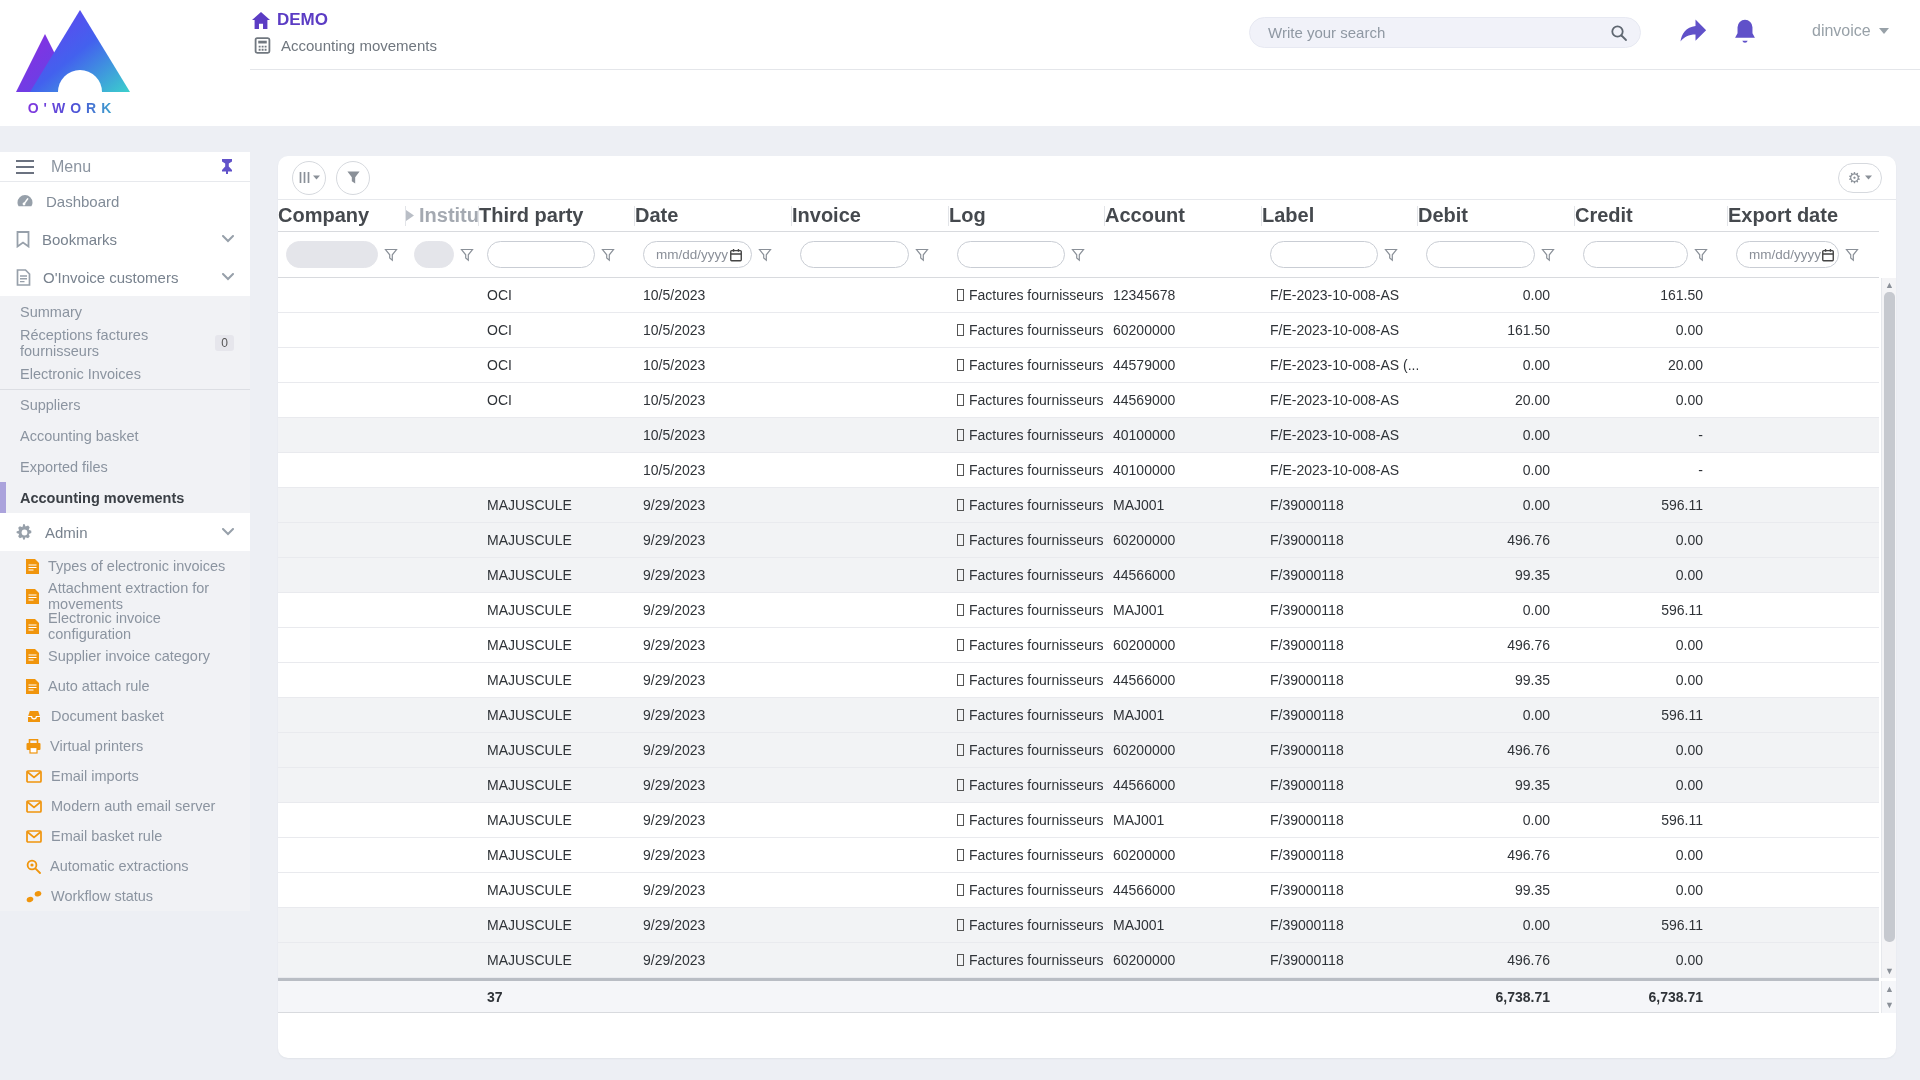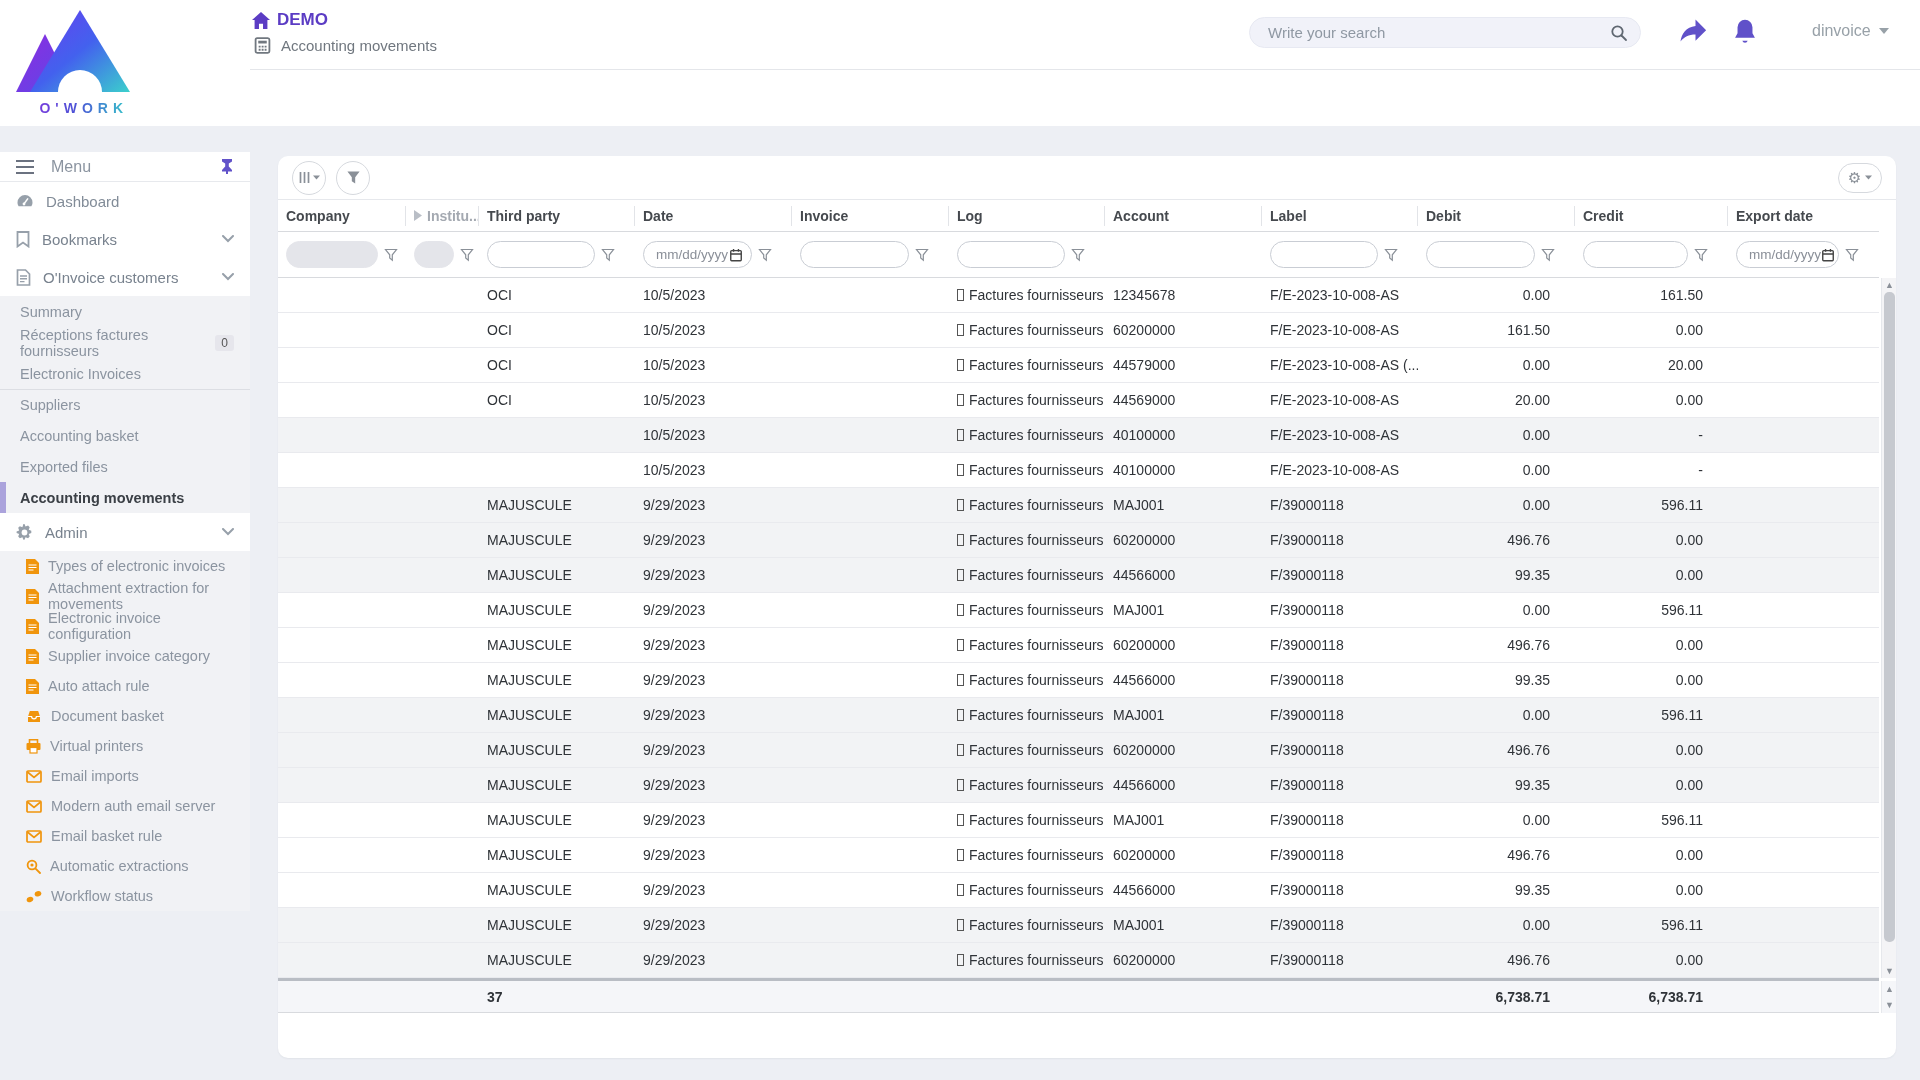--- a/index.html
+++ b/index.html
@@ -20,21 +20,21 @@
   .search-pill input::placeholder { color:#8f98a3; }
   .search-pill .icn { margin-right:12px; color:#5f6771; }
 
   .top-action { position:absolute; top:18px; color:#6051c9; cursor:pointer; }
   .share-btn { left:1678px; }
   .bell-btn { left:1732px; }
   .user-menu { position:absolute; top:22px; left:1812px; display:flex; align-items:center; gap:8px; color:#98a1a8; font-size:16px; cursor:pointer; }
 
   
   .logo { position:absolute; top:8px; left:12px; width:120px; height:112px; }
-  .logo-word { position:absolute; left:4px; top:92px; width:112px; text-align:right; font-size:14px; font-weight:bold; letter-spacing:5px; background:linear-gradient(90deg,#8d2de0,#4b55d6 55%,#35c4c9); -webkit-background-clip:text; background-clip:text; color:transparent; }
+  .logo-word { position:absolute; left:4px; top:92px; width:112px; text-align:center; font-size:14px; font-weight:bold; letter-spacing:5px; background:linear-gradient(90deg,#8d2de0,#4b55d6 55%,#35c4c9); -webkit-background-clip:text; background-clip:text; color:transparent; }
 
   
   .sidebar { position:absolute; top:152px; left:0; width:250px; background:#fff; z-index:3; }
   .sb-head { height:30px; display:flex; align-items:center; padding:0 16px; color:#8b94a0; font-size:16px; gap:17px; border-bottom:1px solid #e7e9ed; }
   .sb-head .pin { margin-left:auto; color:#6152c9; }
   .sb-item { display:flex; align-items:center; cursor:pointer; }
   .sb-top { height:38px; padding:0 16px; gap:12px; color:#828c98; font-size:15px; background:#fff; }
   .sb-top .icn { color:#97a0aa; }
   .sb-top.bold .lbl { font-weight:normal; color:#78828e; }
   .sb-chev { margin-left:auto; color:#9aa2ac; }
@@ -50,21 +50,21 @@
 
   
   .card { position:absolute; top:156px; left:278px; width:1618px; height:902px; background:#fff; border-radius:10px; box-shadow:0 1px 2px rgba(40,50,70,.06); }
   .toolbar { height:44px; display:flex; align-items:center; padding:0 14px; border-bottom:1px solid #e6e8ec; }
   .tool-circle { width:34px; height:34px; border:1px solid #d6d9de; border-radius:50%; background:#fff; display:flex; align-items:center; justify-content:center; color:#8a9098; margin-right:10px; cursor:pointer; gap:2px; }
   .gear-pill { margin-left:auto; width:44px; height:30px; border:1px solid #d6d9de; border-radius:16px; background:#fff; display:flex; align-items:center; justify-content:center; gap:4px; color:#8a9098; cursor:pointer; font-size:15px; }
 
   .grid { position:relative; width:1601px; }
   .hdr-row, .flt-row, .data-row, .sum-row { display:flex; }
   .hdr-row { height:32px; align-items:center; border-bottom:1px solid #d8dade; }
-  .hcell { display:flex; align-items:center; height:20px; padding-left:8px; font-size:14px; font-weight:bold; color:#45494e; border-right:1px solid #e2e4e8; overflow:hidden; white-space:nowrap; cursor:pointer; }
+  .hcell { display:flex; align-items:center; height:20px; font-size:20px; font-weight:bold; color:#45494e; border-right:1px solid #e2e4e8; overflow:hidden; white-space:nowrap; cursor:pointer; }
   .hcell:last-child { border-right:none; }
   .hcell.muted { color:#a4a9b1; }
   .grp-arrow { color:#b9bec6; margin-right:5px; }
 
   .flt-row { height:46px; align-items:center; border-bottom:1px solid #d8dade; }
   .fcell { display:flex; align-items:center; padding-left:8px; gap:6px; }
   .f-input { height:27px; border:1px solid #c9cdd4; border-radius:14px; background:#fff; font-size:13px; padding:0 10px; color:#444; outline:none; font-family:inherit; }
   .f-input.disabled { background:#e4e5ea; border:1px solid #e4e5ea; }
   .f-date { height:27px; border:1px solid #c9cdd4; border-radius:14px; background:#fff; display:flex; align-items:center; justify-content:space-between; padding:0 8px 0 12px; color:#8a8f98; font-size:13.5px; cursor:text; }
   .f-funnel { color:#8a9098; cursor:pointer; line-height:0; }

